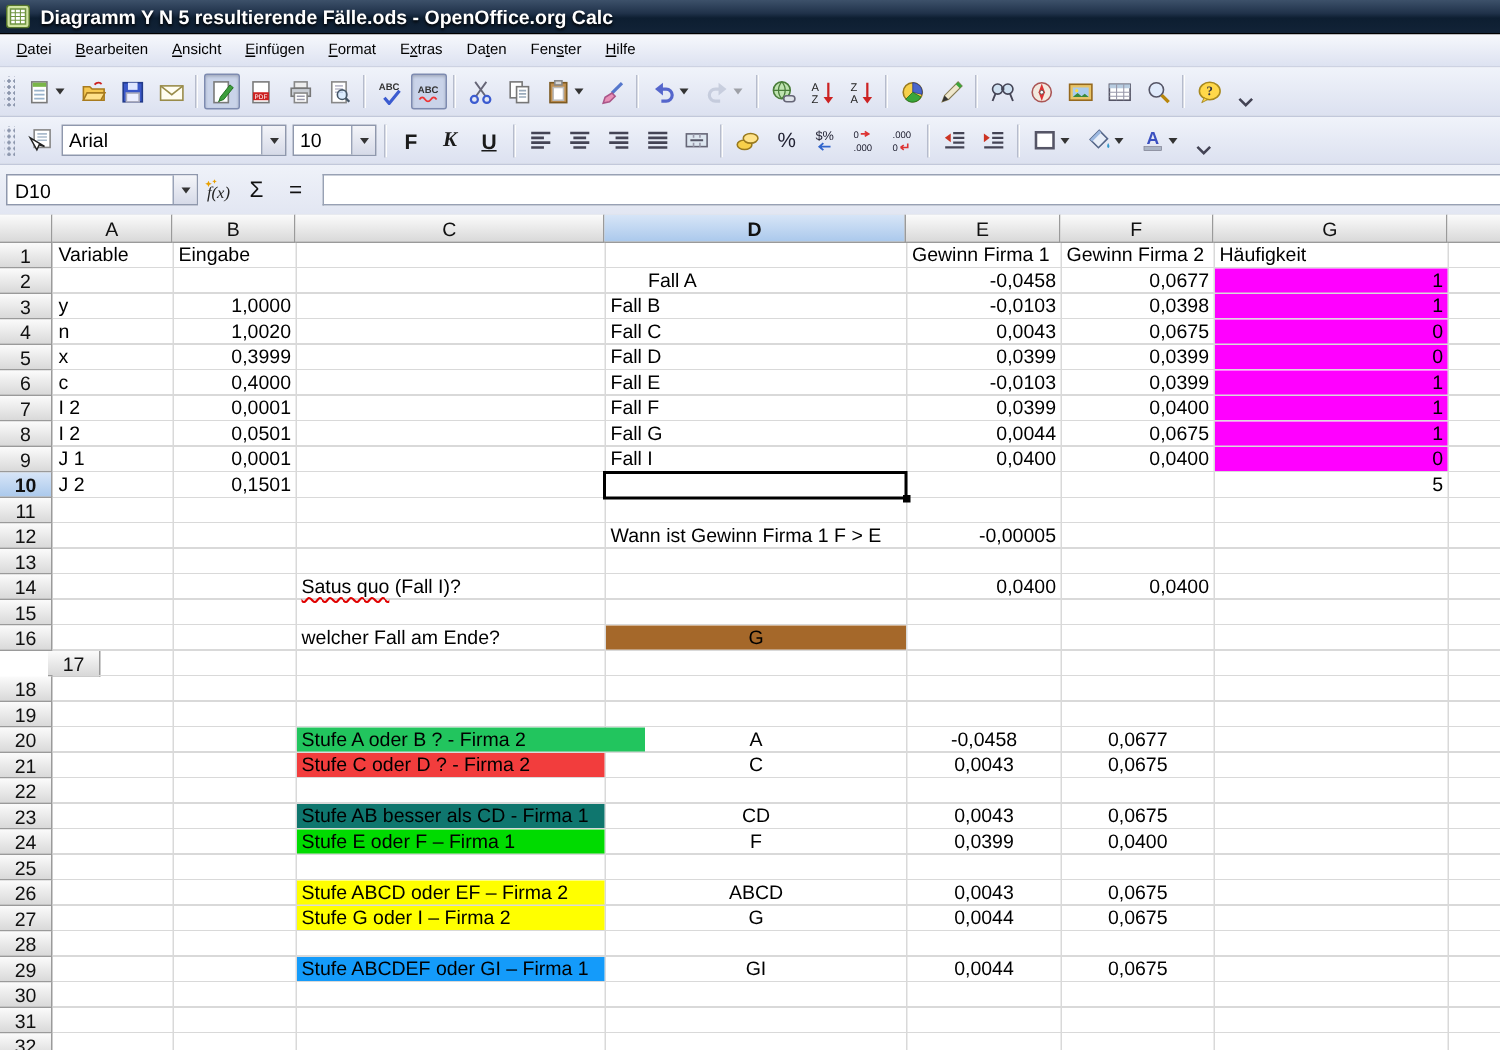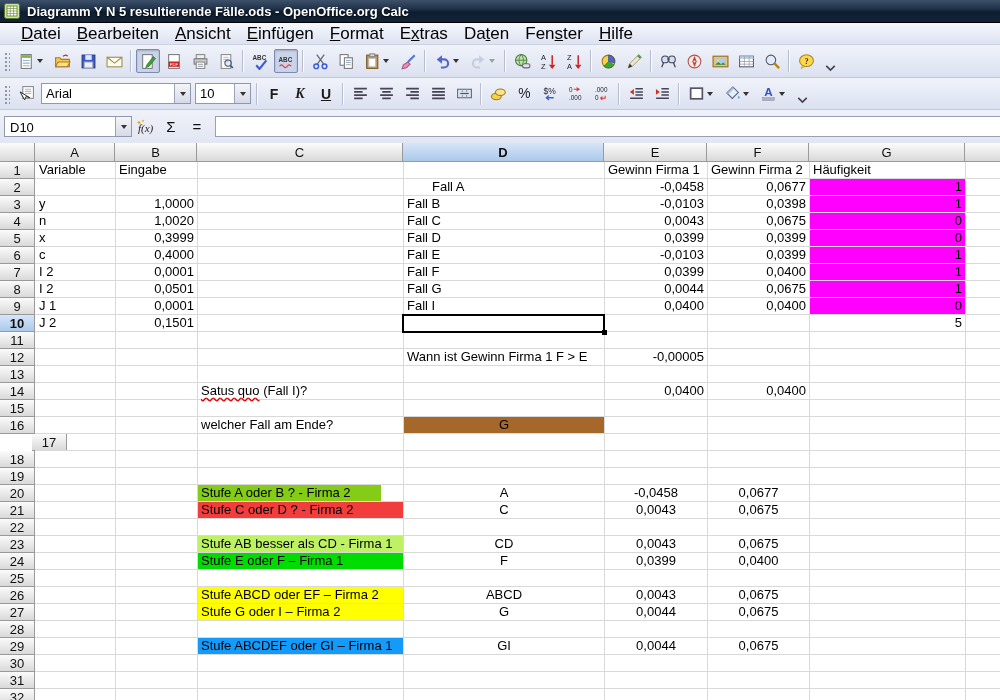--- a/index.html
+++ b/index.html
@@ -5,21 +5,21 @@
   html,body{margin:0;padding:0;}
   body{width:1000px;height:700px;overflow:hidden;background:#fff;font-family:"Liberation Sans",sans-serif;}
   .window{position:relative;width:1000px;height:700px;}
 
   
   .titlebar{height:23px;box-sizing:border-box;background:linear-gradient(#3d516a 0%,#20324a 40%,#0d1e31 55%,#122337 100%);border-bottom:1px solid #000;display:flex;align-items:center;padding-left:4px;}
   .titlebar .app-ic{width:16px;height:16px;margin-right:7px;flex:0 0 auto;}
   .title-text{color:#fff;font-size:13px;font-weight:bold;white-space:nowrap;text-shadow:0 1px 2px #000;}
 
   
-  .menubar{height:21px;background:linear-gradient(#f6f8fc,#dde2f1);display:flex;align-items:center;padding-left:13px;font-size:17px;border-bottom:1px solid #cdd2e2;}
+  .menubar{height:21px;background:linear-gradient(#f6f8fc,#dde2f1);display:flex;align-items:center;padding-left:3px;font-size:10px;border-bottom:1px solid #cdd2e2;}
   .menuitem{padding:2px 8px;color:#000;white-space:nowrap;}
   .menuitem u{text-decoration:underline;}
 
   
   .toolbar{display:flex;align-items:center;background:linear-gradient(#f0f3fa,#dce1f0);border-bottom:1px solid #c2c8da;box-sizing:border-box;}
   #toolbar-standard{height:33px;padding-left:1px;}
   #toolbar-formatting{height:32px;padding-left:1px;}
   .handle{width:7px;height:20px;margin:0 3px 0 2px;background-image:radial-gradient(circle,#8d97ad 1px,rgba(0,0,0,0) 1.3px);background-size:4px 4px;background-position:1px 1px;}
   .tbtn{min-width:24px;height:24px;border:1px solid transparent;border-radius:2px;display:flex;align-items:center;justify-content:center;margin:0 1px;box-sizing:border-box;}
   .tbtn svg{width:17px;height:17px;display:block;}
@@ -654,29 +654,29 @@
       <div class="cell" style="left: 36px; top: 172px; width: 79px;">J 2</div>
       <div class="cell right" style="left: 116px; top: 172px; width: 81px;">0,1501</div>
       <div class="cell right" style="left: 810px; top: 172px; width: 155px;">5</div>
       <div class="cell" style="left: 404px; top: 206px; width: 200px;">Wann ist Gewinn Firma 1 F &gt; E</div>
       <div class="cell right" style="left: 605px; top: 206px; width: 102px;">-0,00005</div>
       <div class="cell" style="left: 198px; top: 240px; width: 205px;"><span class="misspell">Satus quo</span><span> (Fall I)?</span></div>
       <div class="cell right" style="left: 605px; top: 240px; width: 102px;">0,0400</div>
       <div class="cell right" style="left: 708px; top: 240px; width: 101px;">0,0400</div>
       <div class="cell" style="left: 198px; top: 274px; width: 205px;">welcher Fall am Ende?</div>
       <div class="cell center" style="left: 404px; top: 274px; width: 200px; background: rgb(165, 104, 42);">G</div>
-      <div class="cell" style="left: 198px; top: 342px; width: 183px; background: #84cc16;">Stufe A oder B ? - Firma 2</div>
+      <div class="cell" style="left: 198px; top: 342px; width: 232px; background: #22c55e;">Stufe A oder B ? - Firma 2</div>
       <div class="cell center" style="left: 404px; top: 342px; width: 200px;">A</div>
       <div class="cell center" style="left: 605px; top: 342px; width: 102px;">-0,0458</div>
       <div class="cell center" style="left: 708px; top: 342px; width: 101px;">0,0677</div>
       <div class="cell" style="left: 198px; top: 359px; width: 205px; background: rgb(242, 61, 61);">Stufe C oder D ? - Firma 2</div>
       <div class="cell center" style="left: 404px; top: 359px; width: 200px;">C</div>
       <div class="cell center" style="left: 605px; top: 359px; width: 102px;">0,0043</div>
       <div class="cell center" style="left: 708px; top: 359px; width: 101px;">0,0675</div>
-      <div class="cell" style="left: 198px; top: 393px; width: 205px; background: #bef264;">Stufe AB besser als CD - Firma 1</div>
+      <div class="cell" style="left: 198px; top: 393px; width: 205px; background: #0f766e;">Stufe AB besser als CD - Firma 1</div>
       <div class="cell center" style="left: 404px; top: 393px; width: 200px;">CD</div>
       <div class="cell center" style="left: 605px; top: 393px; width: 102px;">0,0043</div>
       <div class="cell center" style="left: 708px; top: 393px; width: 101px;">0,0675</div>
       <div class="cell" style="left: 198px; top: 410px; width: 205px; background: rgb(0, 219, 0);">Stufe E oder F – Firma 1</div>
       <div class="cell center" style="left: 404px; top: 410px; width: 200px;">F</div>
       <div class="cell center" style="left: 605px; top: 410px; width: 102px;">0,0399</div>
       <div class="cell center" style="left: 708px; top: 410px; width: 101px;">0,0400</div>
       <div class="cell" style="left: 198px; top: 444px; width: 205px; background: rgb(255, 255, 0);">Stufe ABCD oder EF – Firma 2</div>
       <div class="cell center" style="left: 404px; top: 444px; width: 200px;">ABCD</div>
       <div class="cell center" style="left: 605px; top: 444px; width: 102px;">0,0043</div>

